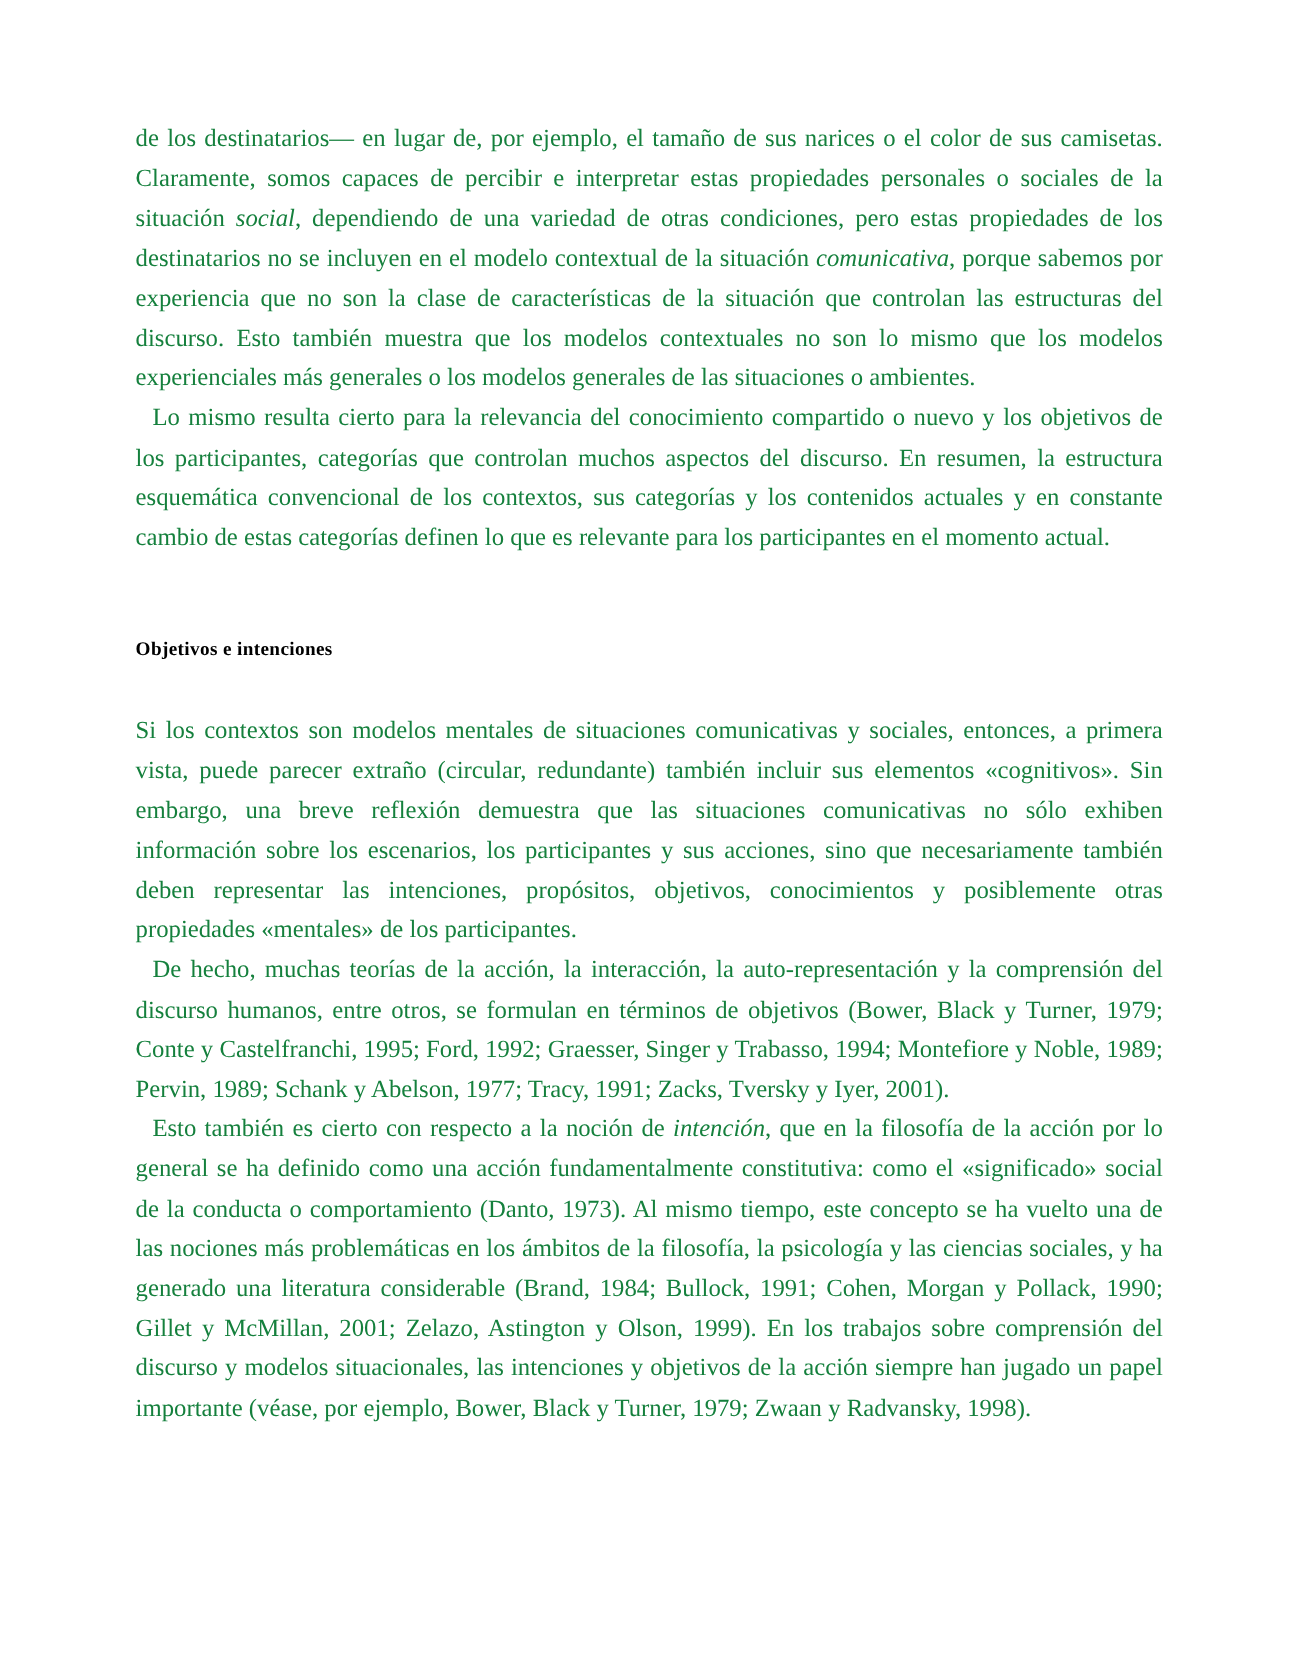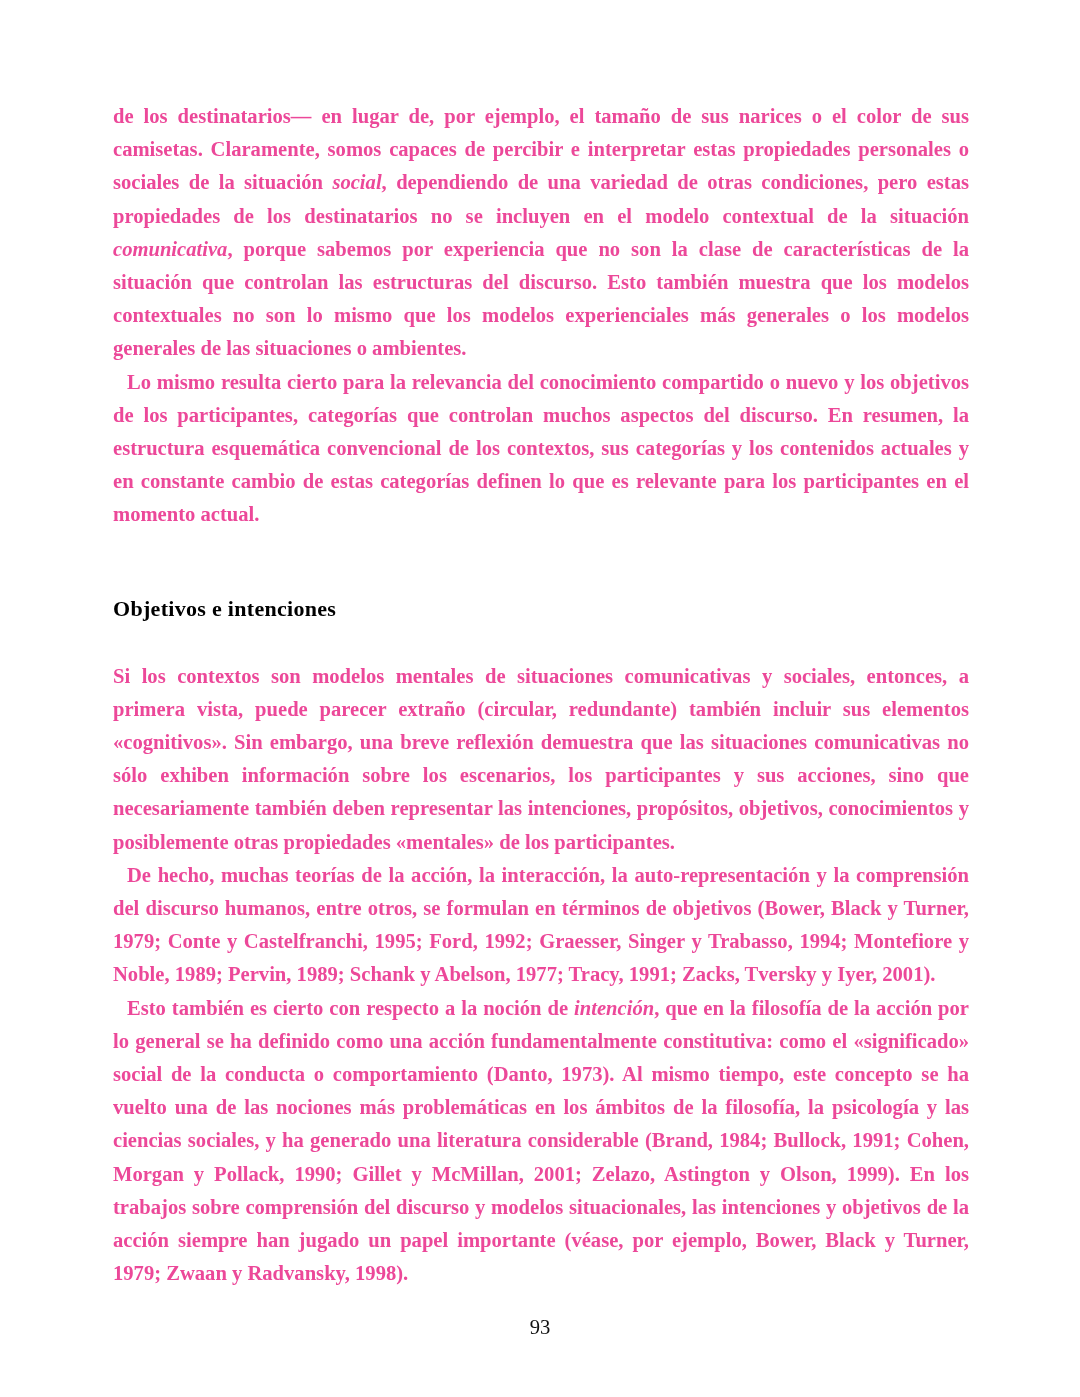--- a/index.html
+++ b/index.html
@@ -33,31 +33,30 @@
   }
 
   p.para {
     margin: 0;
     font-size: 20.6px;
     line-height: 33.2px;
     text-align: justify;
     text-justify: inter-word;
     hyphens: none;
     -webkit-hyphens: none;
-    color: #ec4899;
-    font-weight: bold;
+    color: #15803d;
   }
 
   p.para.indent {
     text-indent: 14px;
   }
 
   .heading {
     margin: 0;
-    font-size: 22px;
+    font-size: 16px;
     font-weight: bold;
     line-height: 30px;
     letter-spacing: 0.3px;
     text-align: left;
     color: #000000;
   }
 
   .block-gap-before-heading { height: 62px; }
   .block-gap-after-heading  { height: 36px; }
 
@@ -95,15 +94,14 @@
 
     <p class="para">Si los contextos son modelos mentales de situaciones comunicativas y sociales, entonces, a primera vista, puede parecer extraño (circular, redundante) también incluir sus elementos «cognitivos». Sin embargo, una breve reflexión demuestra que las situaciones comunicativas no sólo exhiben información sobre los escenarios, los participantes y sus acciones, sino que necesariamente también deben representar las intenciones, propósitos, objetivos, conocimientos y posiblemente otras propiedades «mentales» de los participantes.</p>
 
     <p class="para indent">De hecho, muchas teorías de la acción, la interacción, la auto-representación y la comprensión del discurso humanos, entre otros, se formulan en términos de objetivos (Bower, Black y Turner, 1979; Conte y Castelfranchi, 1995; Ford, 1992; Graesser, Singer y Trabasso, 1994; Montefiore y Noble, 1989; Pervin, 1989; Schank y Abelson, 1977; Tracy, 1991; Zacks, Tversky y Iyer, 2001).</p>
 
     <p class="para indent">Esto también es cierto con respecto a la noción de <em class="ital">intención</em>, que en la filosofía de la acción por lo general se ha definido como una acción fundamentalmente constitutiva: como el «significado» social de la conducta o comportamiento (Danto, 1973). Al mismo tiempo, este concepto se ha vuelto una de las nociones más problemáticas en los ámbitos de la filosofía, la psicología y las ciencias sociales, y ha generado una literatura considerable (Brand, 1984; Bullock, 1991; Cohen, Morgan y Pollack, 1990; Gillet y McMillan, 2001; Zelazo, Astington y Olson, 1999). En los trabajos sobre comprensión del discurso y modelos situacionales, las intenciones y objetivos de la acción siempre han jugado un papel importante (véase, por ejemplo, Bower, Black y Turner, 1979; Zwaan y Radvansky, 1998).</p>
 
 
   </div>
 
-  <div class="page-number">93</div>
 
 </div>
 
 </body></html>

